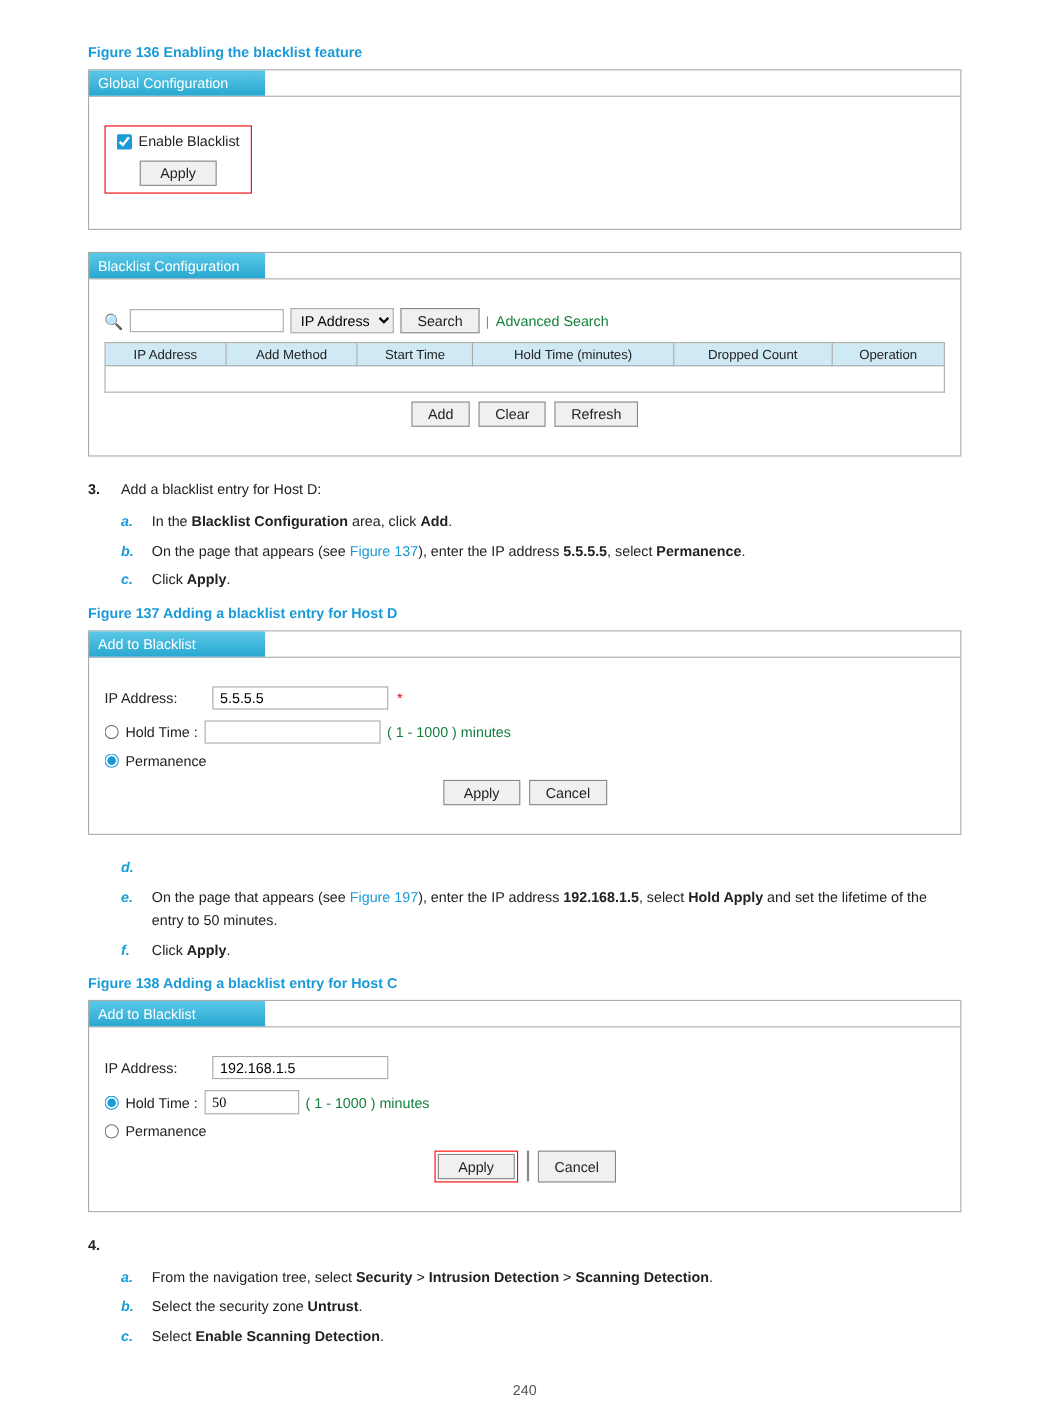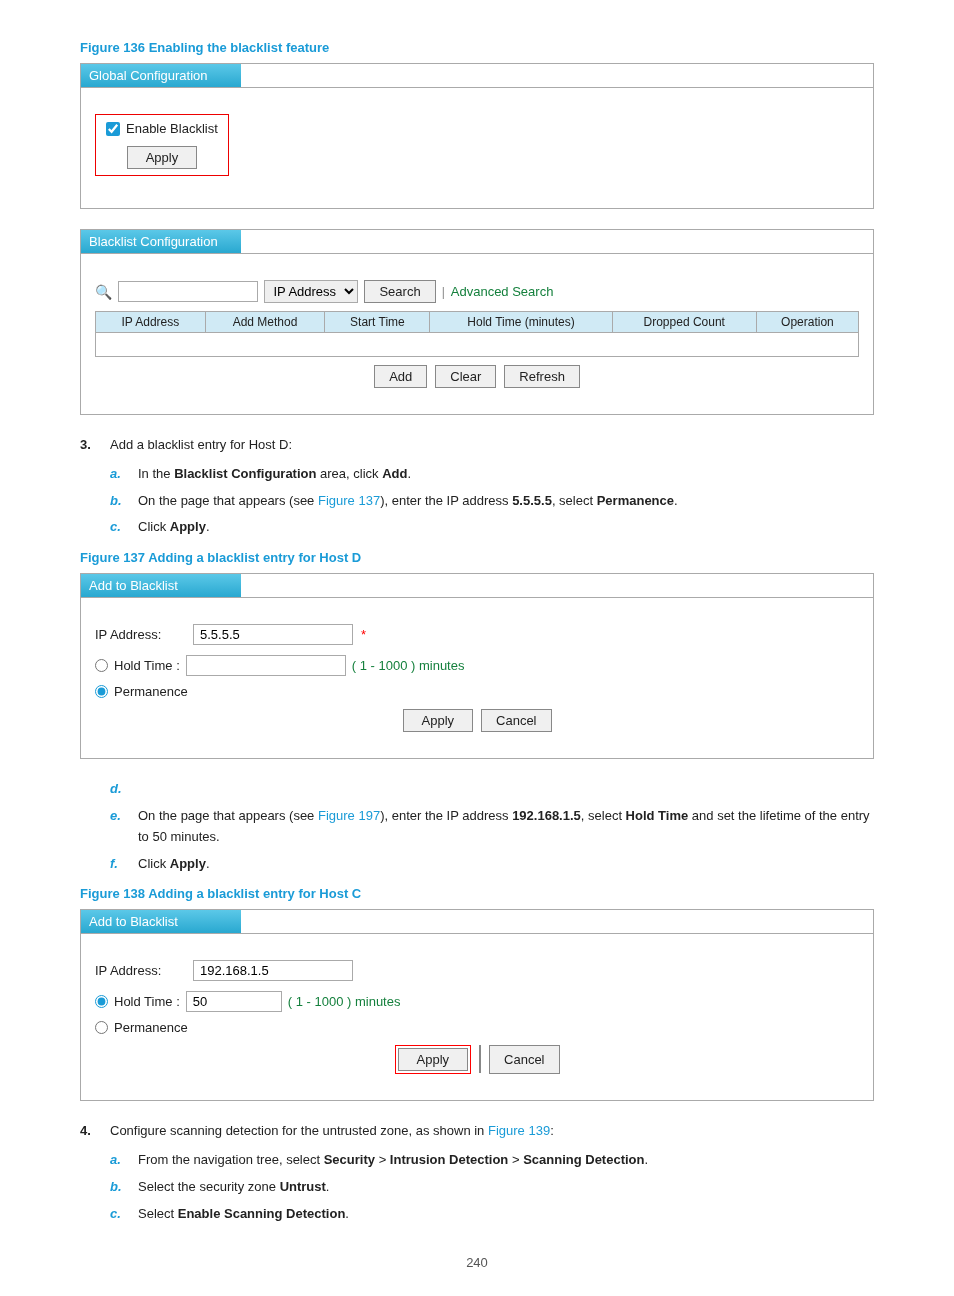--- a/index.html
+++ b/index.html
@@ -317,62 +317,61 @@
   </div>
 </div>
 
 <div class="instruction-list">
   <div class="sub-list">
     <div class="sub-item">
       <span class="instruction-letter">d.</span>
     </div>
     <div class="sub-item">
       <span class="instruction-letter">e.</span>
-      <span>On the page that appears (see <span class="link-text">Figure 197</span>), enter the IP address <b>192.168.1.5</b>, select <b>Hold Time</b> and set the lifetime of the entry to 50 minutes.</span>
+      <span>On the page that appears (see <span class="link-text">Figure 197</span>), enter the IP address <b>192.168.1.5</b>, select <b>Hold Apply</b> and set the lifetime of the entry to 50 minutes.</span>
     </div>
     <div class="sub-item">
       <span class="instruction-letter">f.</span>
       <span>Click <b>Apply</b>.</span>
     </div>
   </div>
 </div>
 
 <div class="figure-caption">Figure 138 Adding a blacklist entry for Host C</div>
 
 <div class="panel">
   <div class="panel-header">Add to Blacklist</div>
   <div class="panel-body">
     <div class="form-row">
       <span class="form-label">IP Address:</span>
       <input type="text" class="form-input" value="192.168.1.5" style="">
     </div>
     <div class="radio-row">
       <input type="radio" name="time138" checked="" style="">
       <span>Hold Time :</span>
-      <input type="text" class="form-input" value="50" style="width: 96px;">
+      <input type="text" class="form-input" value="50" style="width: 86px; font-family: Liberation Serif, serif;">
       <span class="minutes-label">( 1 - 1000 ) minutes</span>
     </div>
     <div class="radio-row">
       <input type="radio" name="time138" style="">
       <span>Permanence</span>
     </div>
     <div class="btn-row" style="margin-top:10px;">
       <span class="red-box">
         <button class="btn btn-apply">Apply</button>
       </span>
       <span style="border:1px solid #888; display:inline-block; height:28px; width:1px; vertical-align:middle;"></span>
       <button class="btn">Cancel</button>
     </div>
   </div>
 </div>
 
 <div class="instruction-list" style="margin-top:14px;">
   <div class="instruction-item">
     <span class="instruction-num">4.</span>
-    <span>Configure scanning detection for the untrusted zone, as shown in <span class="link-text">Figure 139</span>:</span>
   </div>
   <div class="sub-list">
     <div class="sub-item">
       <span class="instruction-letter">a.</span>
       <span>From the navigation tree, select <b>Security</b> &gt; <b>Intrusion Detection</b> &gt; <b>Scanning Detection</b>.</span>
     </div>
     <div class="sub-item">
       <span class="instruction-letter">b.</span>
       <span>Select the security zone <b>Untrust</b>.</span>
     </div>

